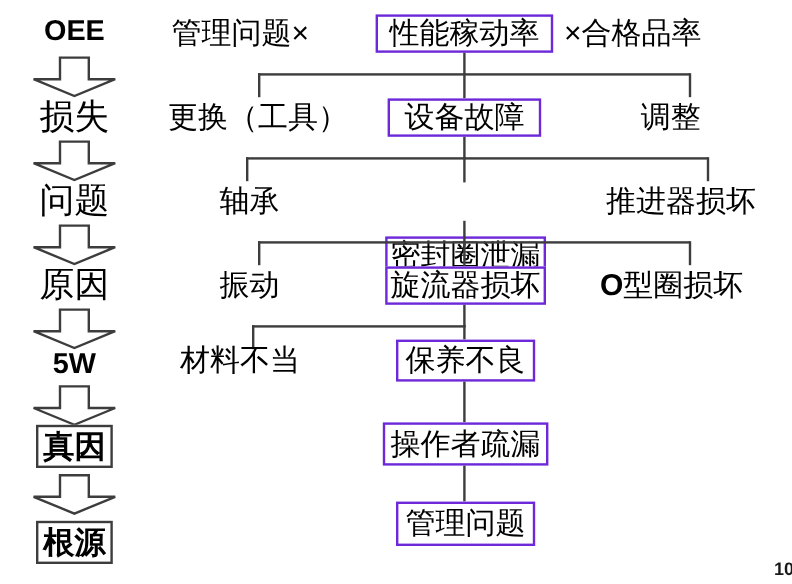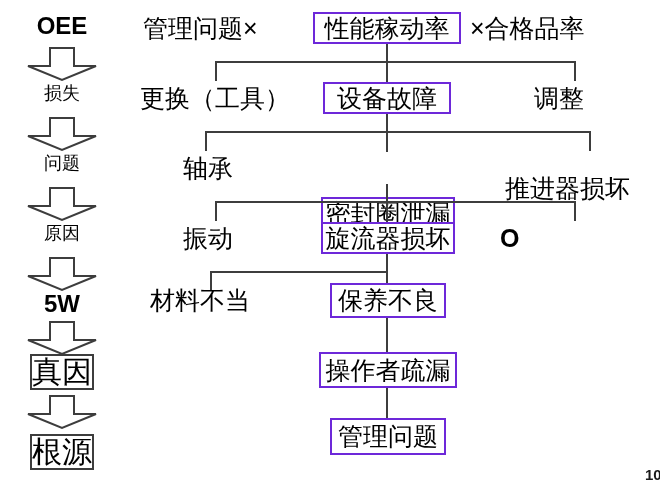--- a/index.html
+++ b/index.html
@@ -16,40 +16,41 @@
     width: 660px;
     height: 487px;
     background: #ffffff;
     overflow: hidden;
   }
 
   
   .stage-label {
     position: absolute;
     text-align: center;
-    font-size: 18px;
+    font-size: 29px;
     line-height: 1;
     white-space: nowrap;
     letter-spacing: 0px;
   }
   .stage-label.latin {
     font-weight: bold;
     font-size: 24px;
   }
   .stage-box {
     position: absolute;
     border: 2px solid #3d3d3d;
     background: #ffffff;
     box-sizing: border-box;
     display: flex;
     align-items: center;
     justify-content: center;
-    font-size: 30px;
-    line-height: 1;
-    white-space: nowrap;
+    font-size: 26px;
+    line-height: 1;
+    white-space: nowrap;
+    font-weight: bold;
   }
 
   
   .blockarrow { position: absolute; }
   .blockarrow svg { display: block; }
 
   
   .node-box {
     position: absolute;
     border: 2px solid #6d28d9;
@@ -180,38 +181,39 @@
     <div class="vline" style="left:205px; top:131px; height:20px;"></div>
     <div class="vline" style="left:589px; top:131px; height:20px;"></div>
     <div class="vline" style="left:386px; top:131px; height:21px;"></div>
   </div>
 
   <div>
     <div class="node-text" style="left:183px; top:152px; height:32px;">轴承</div>
 
     <div class="node-box" style="left:321px; top:152px; width:134px; height:32px;margin-top:45px;">密封圈泄漏</div>
 
-    <div class="node-text" style="left:505px; top:152px; height:32px;margin-top:20px;">推进器损坏</div>
+    <div class="node-text" style="left:505px; top:152px; height:32px;">推进器损坏</div>
   </div>
 
   <div>
     <div class="vline" style="left:386px; top:184px; height:18px;"></div>
     <div class="hline" style="left:215px; top:201px; width:360px;"></div>
     <div class="vline" style="left:215px; top:201px; height:20px;"></div>
     <div class="vline" style="left:574px; top:201px; height:20px;"></div>
     <div class="vline" style="left:386px; top:201px; height:21px;"></div>
   </div>
 
   <div>
     <div class="node-text" style="left:183px; top:222px; height:32px;">振动</div>
 
     <div class="node-box" style="left:321px; top:222px; width:134px; height:32px;">旋流器损坏</div>
 
     <div class="node-text" style="left:500px; top:222px; height:32px;">
       <span class="b">O</span>
+        <span>型圈损坏</span>
     </div>
   </div>
 
   <div>
     <div class="vline" style="left:386px; top:254px; height:18px;"></div>
     <div class="hline" style="left:210px; top:271px; width:178px;"></div>
     <div class="vline" style="left:210px; top:271px; height:20px;"></div>
     <div class="vline" style="left:386px; top:271px; height:12px;"></div>
   </div>
 

